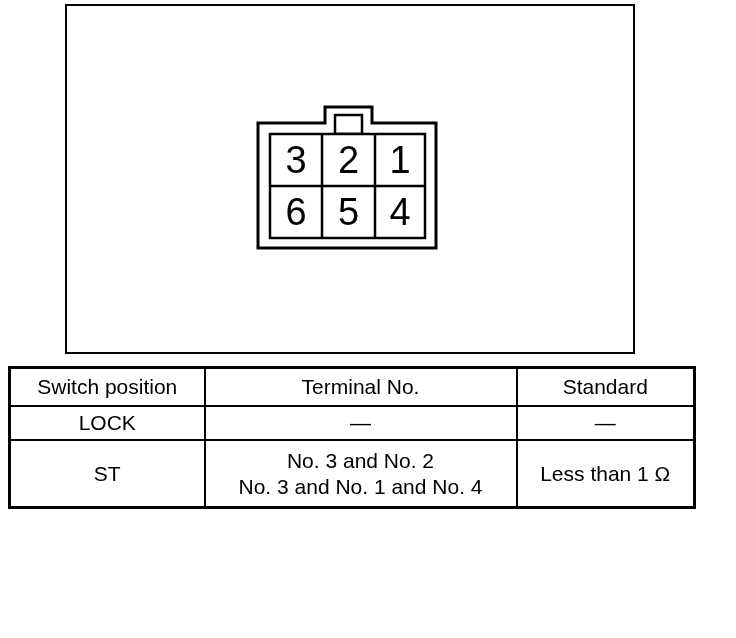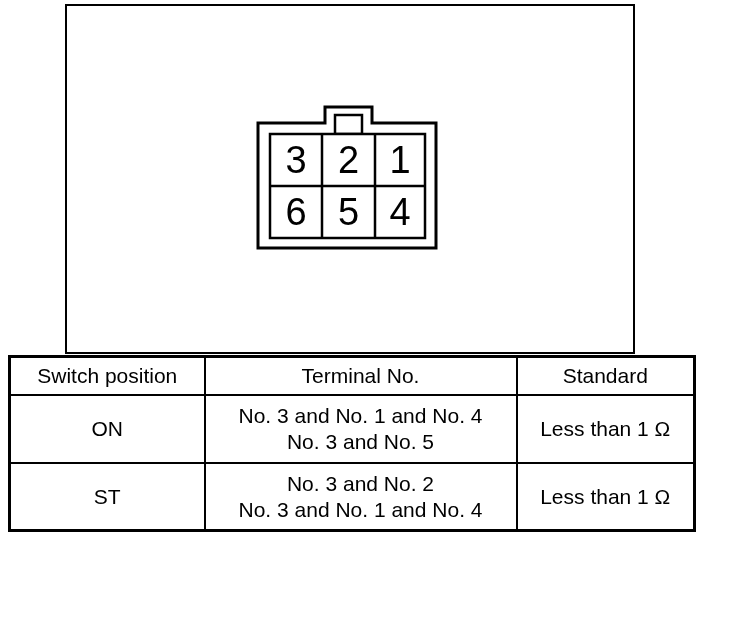--- a/index.html
+++ b/index.html
@@ -55,21 +55,21 @@
     position: absolute;
     right: 6px;
     bottom: 3px;
     font-size: 20px;
     letter-spacing: 0px;
   }
   
   table.spec-table {
     position: absolute;
     left: 8px;
-    top: 355px;
+    top: 366px;
     width: 685px;
     border-collapse: collapse;
     table-layout: fixed;
     border: 3px solid #000;
     background: #fff;
   }
   table.spec-table th,
   table.spec-table td {
     border: 2px solid #000;
     font-size: 21px;
@@ -118,27 +118,26 @@
       <col style="width:195px">
       <col style="width:312px">
       <col style="width:178px">
     </colgroup>
     <tbody>
       <tr class="row-header">
         <th>Switch position</th>
         <th>Terminal No.</th>
         <th>Standard</th>
       </tr>
-      <tr class="row-on">
-        <td>ON</td>
+      <tr class="row-lock">
+        <td>LOCK</td>
         <td>
-          <div class="term-line">No. 3 and No. 1 and No. 4</div>
-          <div class="term-line">No. 3 and No. 5</div>
+          <div class="term-line">—</div>
         </td>
-        <td>Less than 1 Ω</td>
+        <td>—</td>
       </tr>
       <tr class="row-st">
         <td>ST</td>
         <td>
           <div class="term-line">No. 3 and No. 2</div>
           <div class="term-line">No. 3 and No. 1 and No. 4</div>
         </td>
         <td>Less than 1 Ω</td>
       </tr>
     </tbody>

